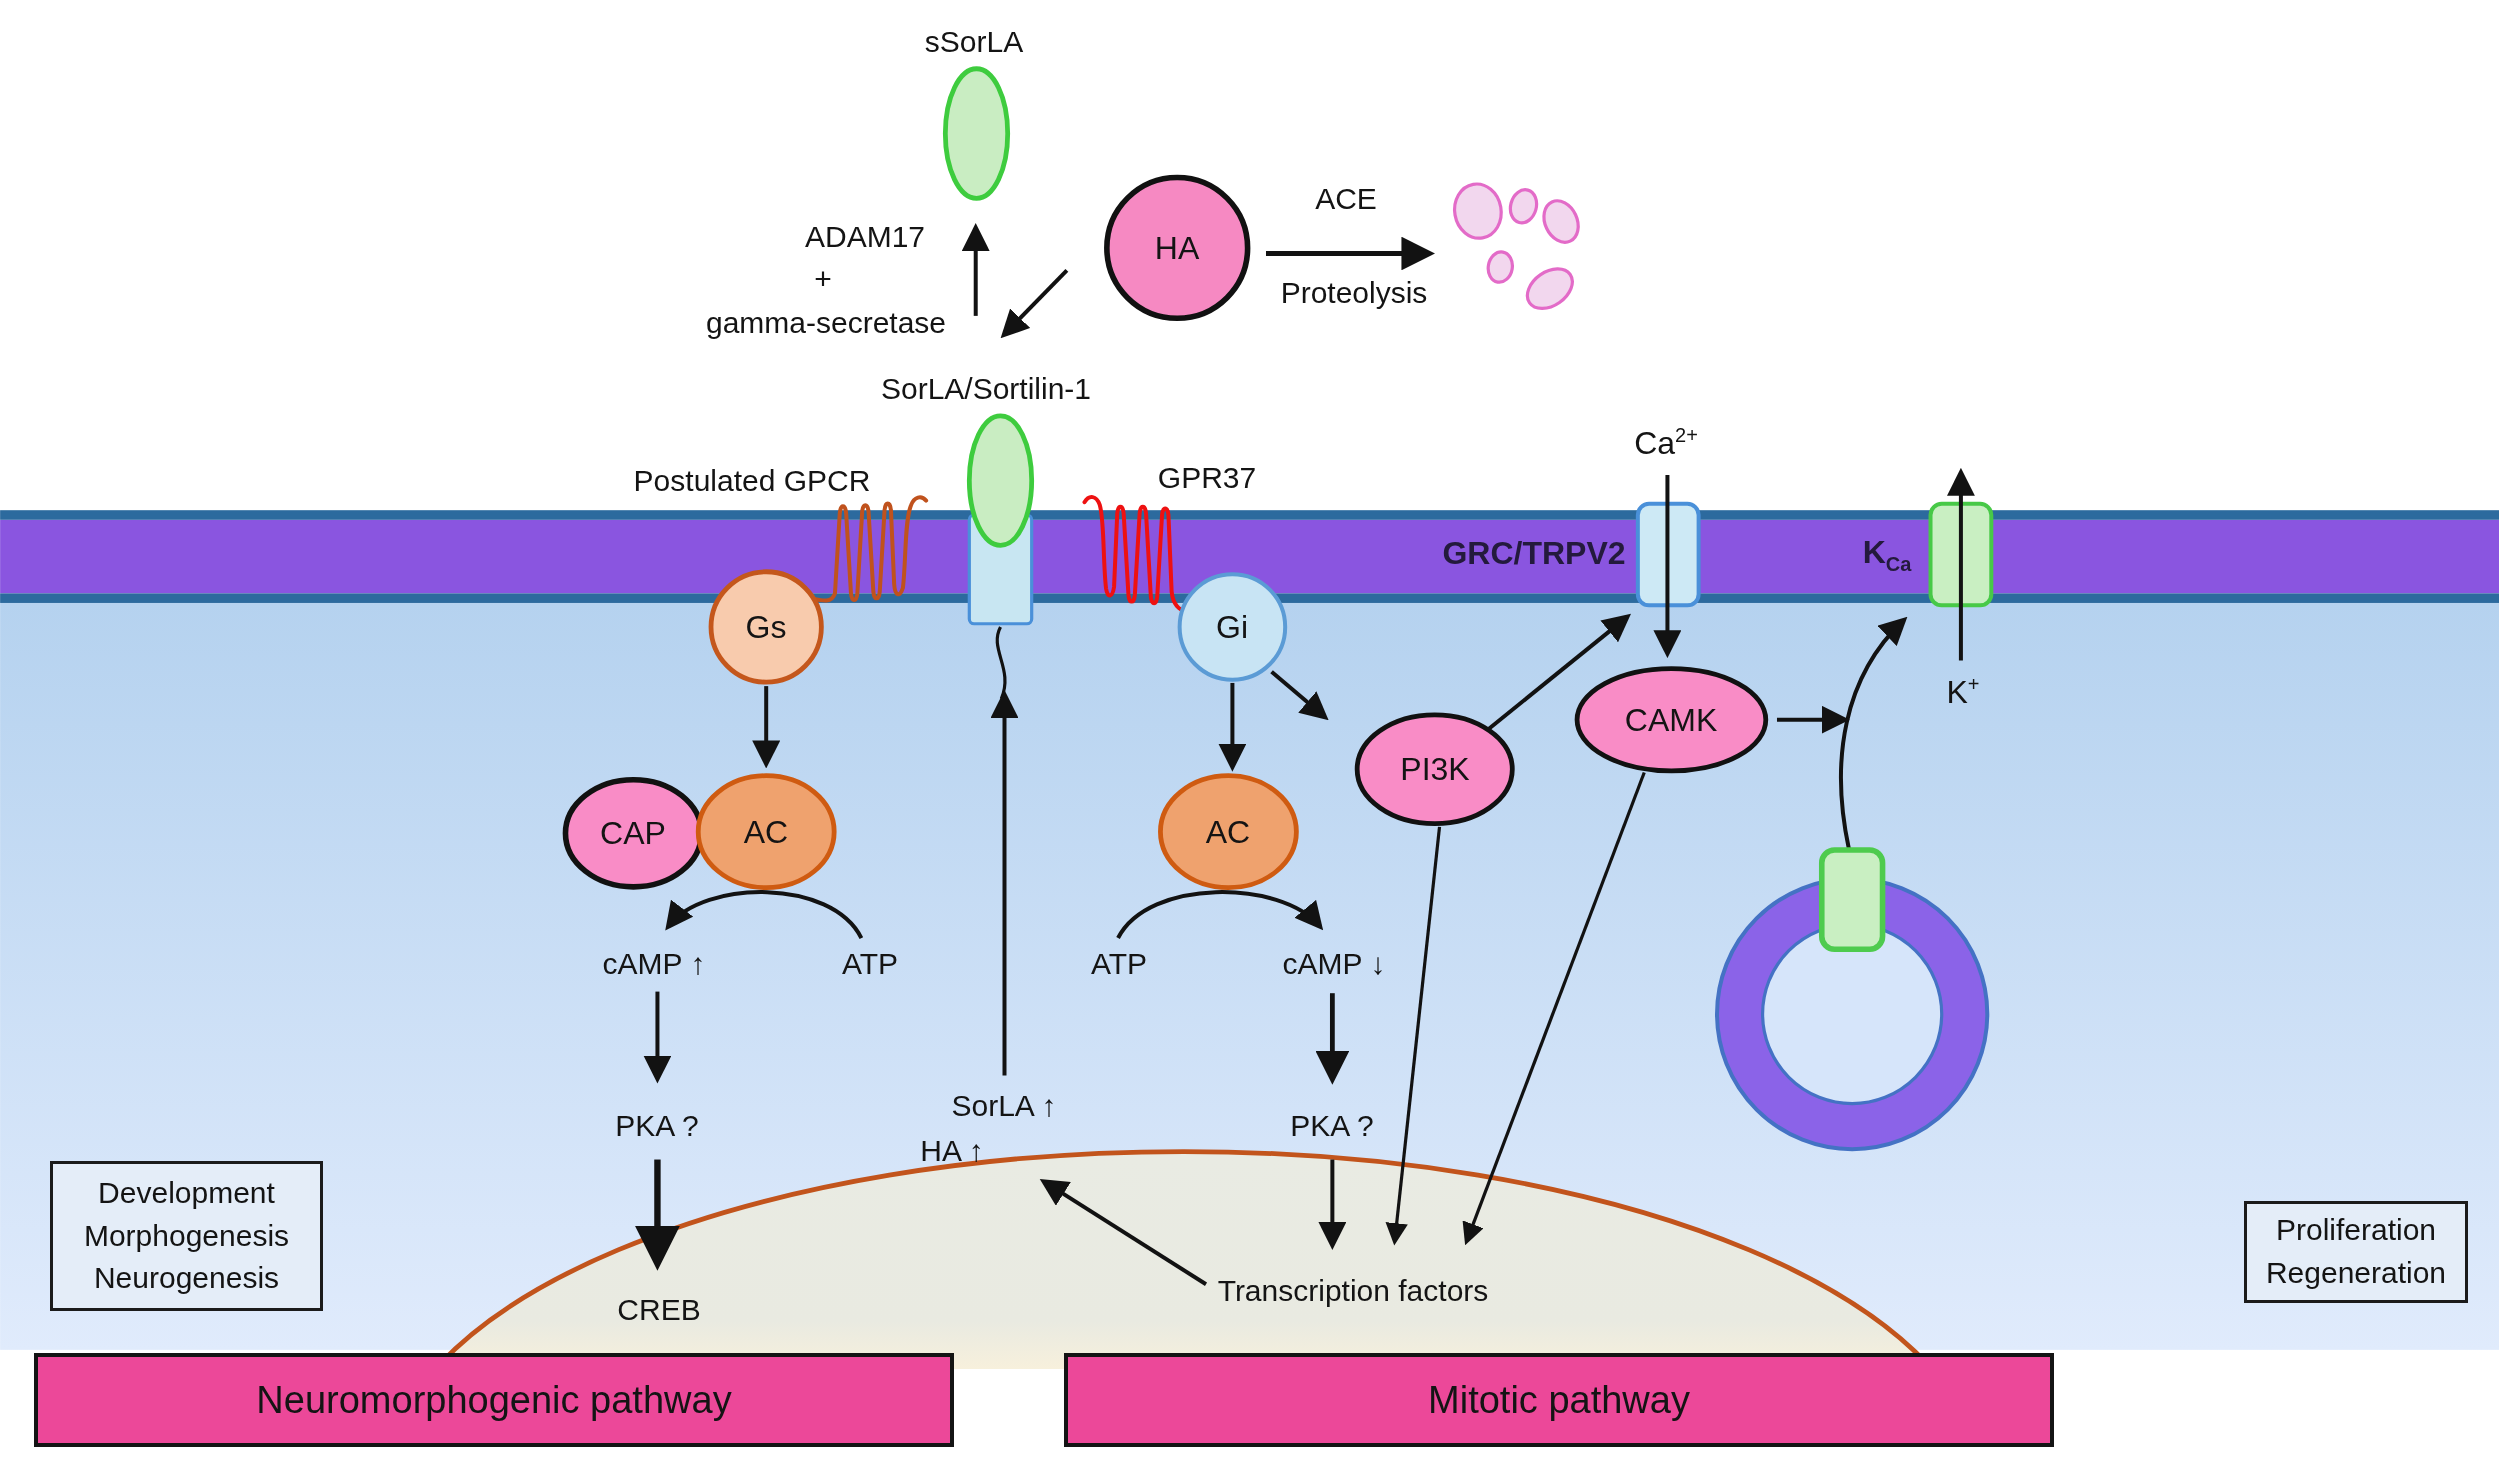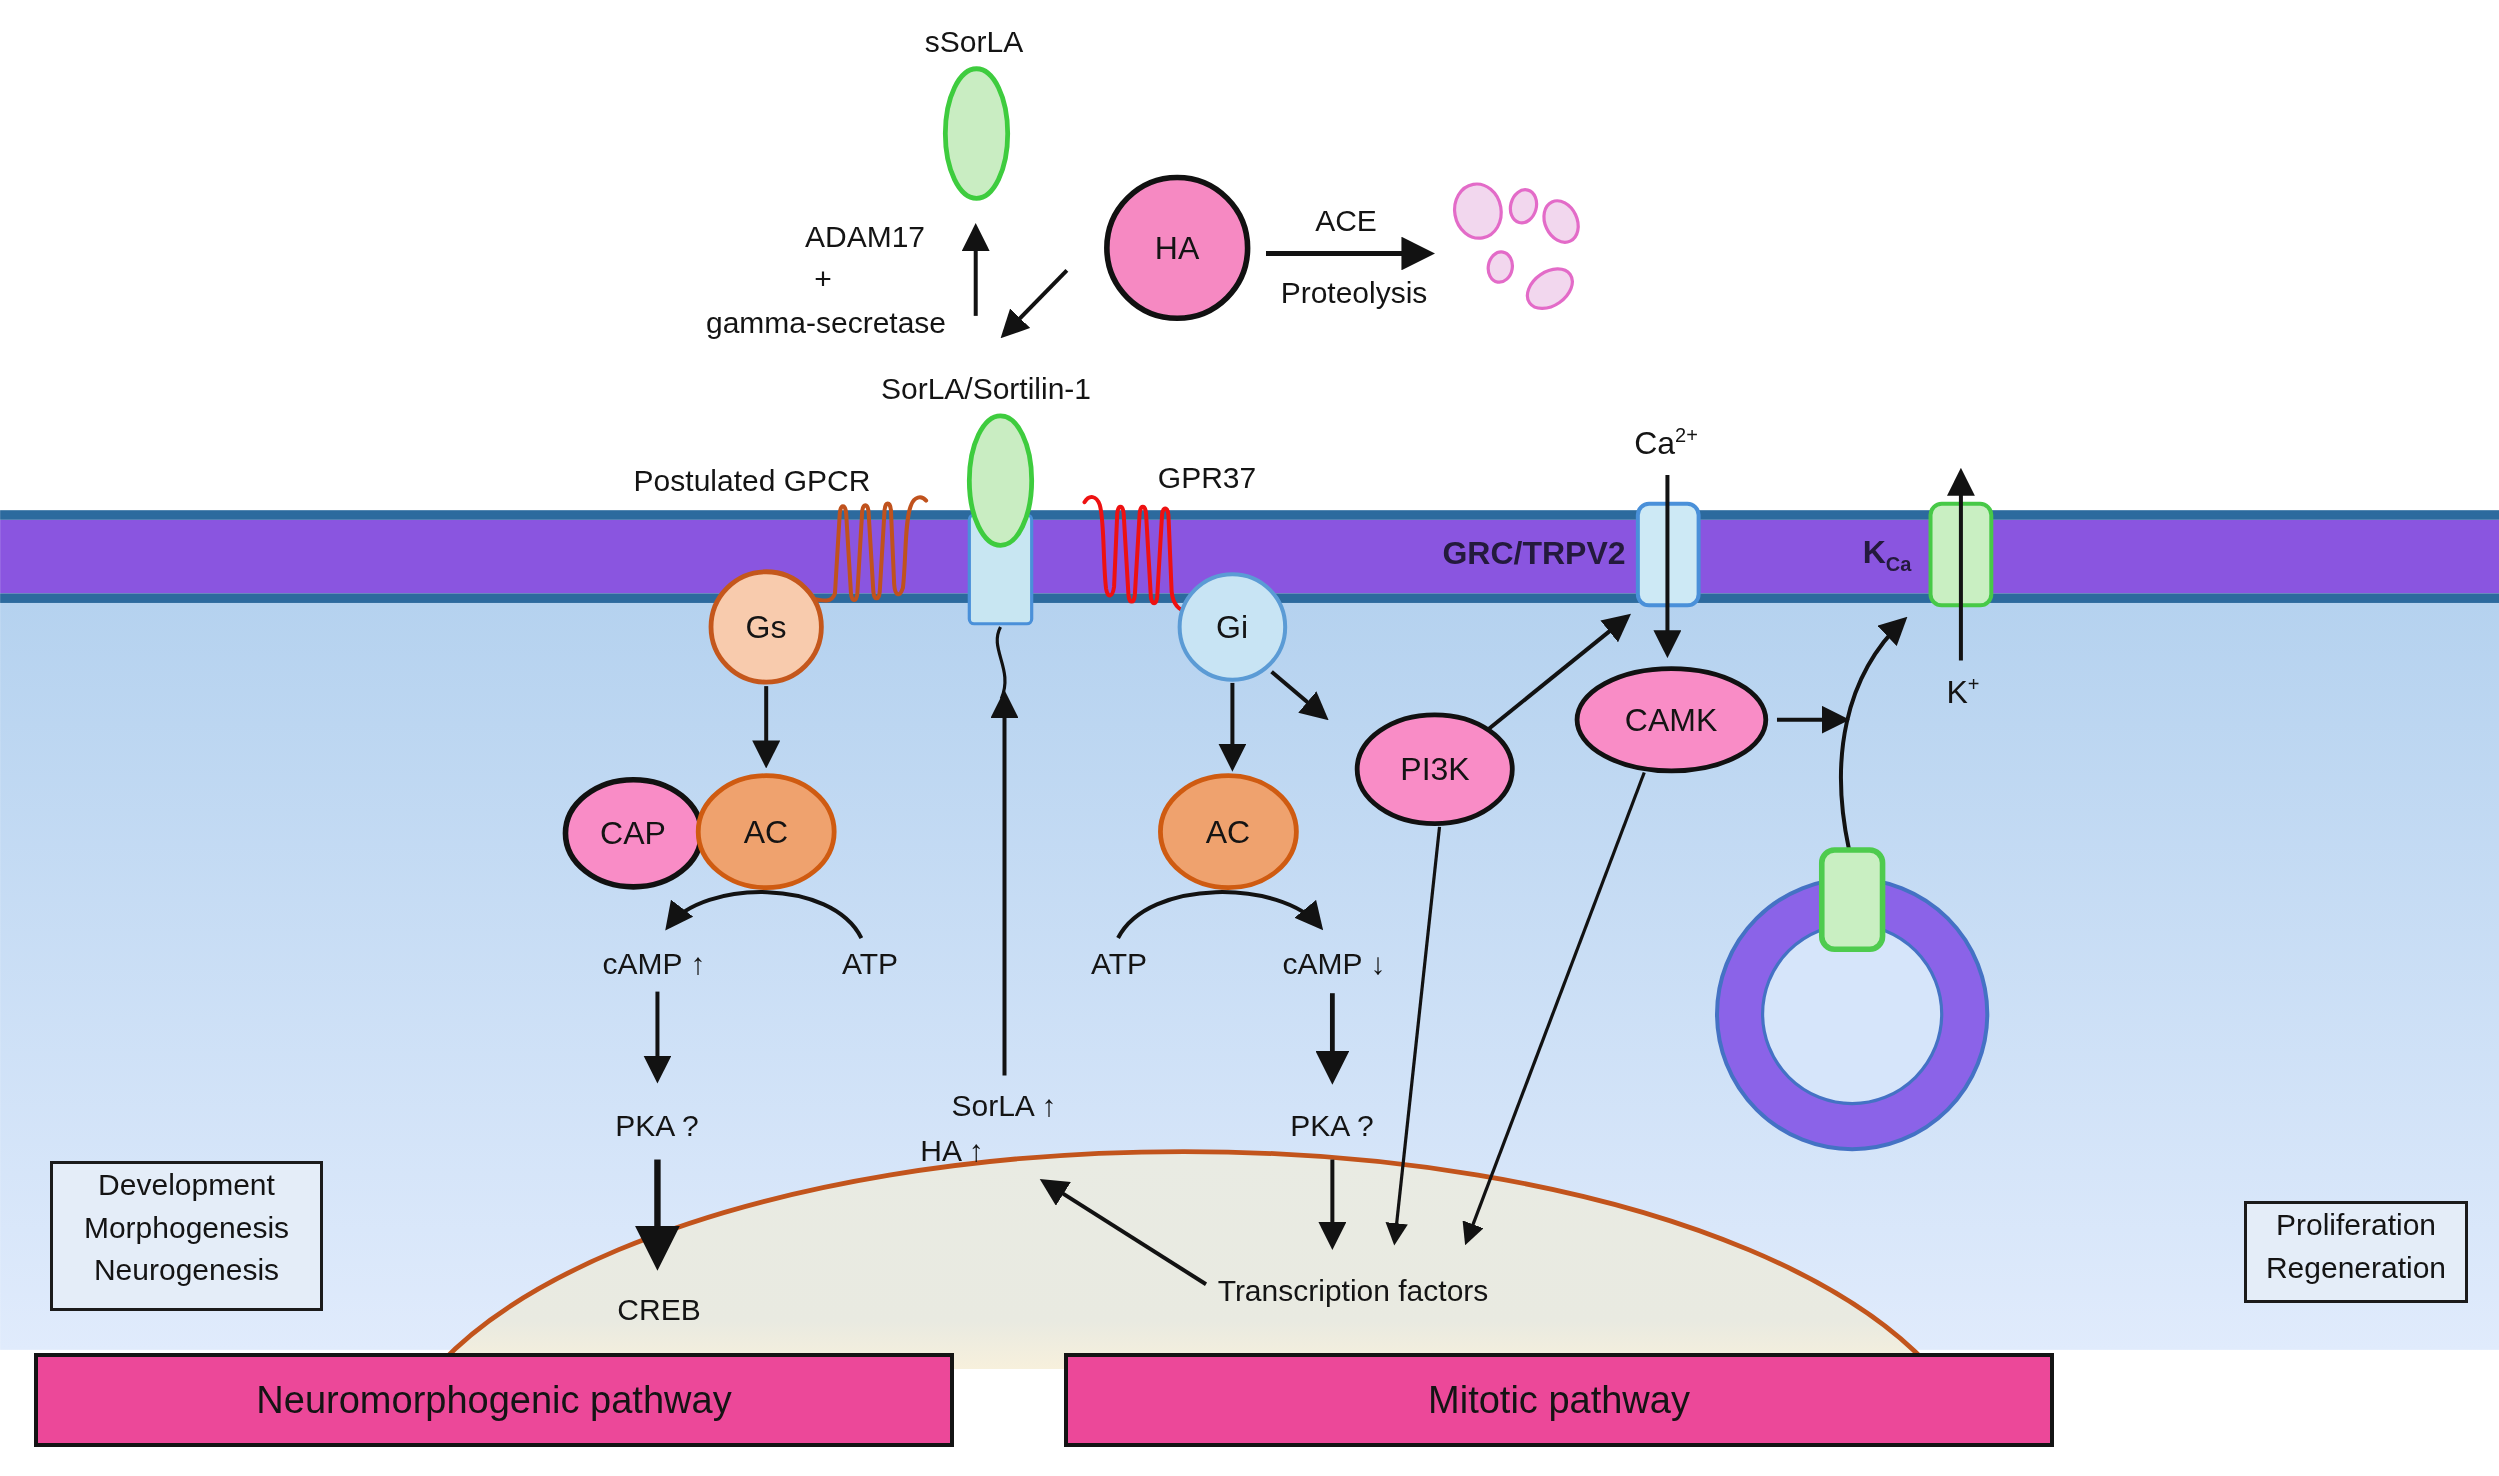--- a/index.html
+++ b/index.html
@@ -6,21 +6,21 @@
   .canvas{position:relative;width:2500px;height:1477px;background:#ffffff;overflow:hidden;
           font-family:"Liberation Sans",sans-serif;}
   .canvas svg{position:absolute;left:0;top:0;}
   .lbl{position:absolute;transform:translate(-50%,-50%);font-size:30px;color:#141414;
        white-space:nowrap;text-align:left;line-height:1.15;}
   .lbl.big{font-size:32px;}
   .lbl.mem{color:#241a3d;font-weight:700;font-size:32px;}
   .ss-sup{font-size:20px;vertical-align:super;}
   .ss-sub{font-size:20px;vertical-align:sub;}
   .info-box{position:absolute;background:#e4edf8;border:3.2px solid #1b1b1b;
-            display:flex;flex-direction:column;align-items:center;
+            display:flex;flex-direction:column;justify-content:center;align-items:center;
             font-size:30px;color:#141414;line-height:1.42;}
   .pathway-box{position:absolute;background:#ec4899;border:4.8px solid #141414;
                display:flex;justify-content:center;align-items:center;
                font-size:38px;color:#141414;box-sizing:border-box;}
 </style>
 </head>
 <body>
 
 <div class="canvas">
 
@@ -111,21 +111,21 @@
   <ellipse cx="1536" cy="1040" rx="85" ry="70" fill="#efa26e" stroke="#cf5b11" stroke-width="6"></ellipse>
   <ellipse cx="1794" cy="962" rx="97" ry="68" fill="#f98cc6" stroke="#111111" stroke-width="6"></ellipse>
   <ellipse cx="2090" cy="900" rx="118" ry="64" fill="#f98cc6" stroke="#111111" stroke-width="6"></ellipse>
 </svg>
 
 <div class="lbl" style="left:974px;top:42px">sSorLA</div>
 <div class="lbl" style="left:865px;top:237px">ADAM17</div>
 <div class="lbl" style="left:823px;top:279px">+</div>
 <div class="lbl" style="left:826px;top:323px">gamma-secretase</div>
 <div class="lbl big" style="left:1177px;top:248px">HA</div>
-<div class="lbl" style="left:1346px;top:221px">ACE</div>
+<div class="lbl" style="left:1346px;top:199px">ACE</div>
 <div class="lbl" style="left:1354px;top:293px">Proteolysis</div>
 <div class="lbl" style="left:986px;top:389px">SorLA/Sortilin-1</div>
 
 <div class="lbl" style="left:752px;top:481px">Postulated GPCR</div>
 <div class="lbl" style="left:1207px;top:478px">GPR37</div>
 <div class="lbl mem" style="left:1534px;top:553px">GRC/TRPV2</div>
 <div class="lbl mem" style="left:1887px;top:555px"><span>K</span><span class="ss-sub">Ca</span></div>
 <div class="lbl big" style="left:1666px;top:443px"><span>Ca</span><span class="ss-sup">2+</span></div>
 <div class="lbl big" style="left:1963px;top:692px"><span>K</span><span class="ss-sup">+</span></div>
 

